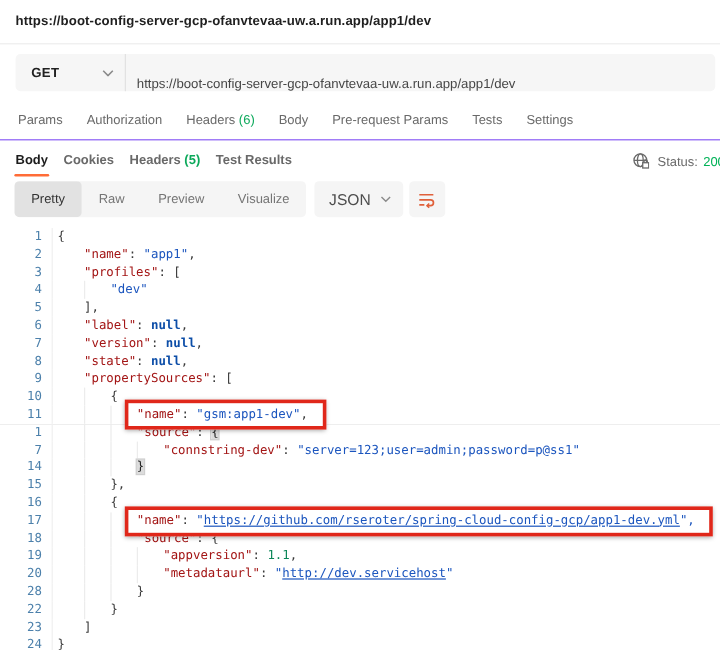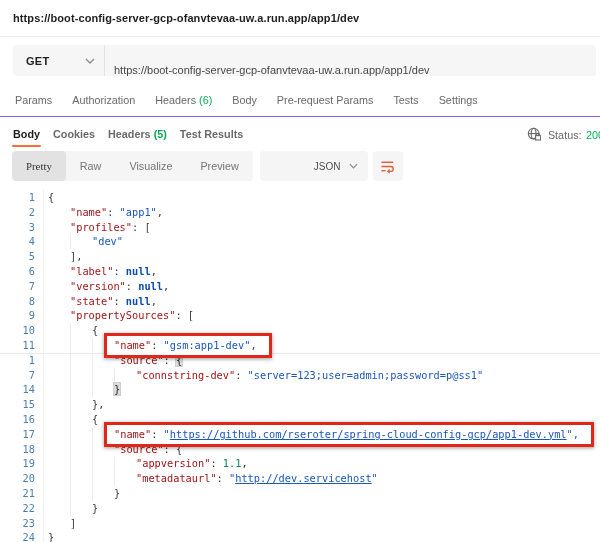--- a/index.html
+++ b/index.html
@@ -58,26 +58,26 @@
   .status-text { font-size:10.8px; color:#696969; }
   .status-value { font-size:10.8px; color:#00b257; }
 
   
   .viewbar { height:30px; margin:1px 0 0 12px; display:flex; align-items:stretch; }
   .seg-group { display:flex; background:#f5f5f5; border-radius:4px; overflow:hidden; }
   .seg {
     font-size:10.8px; color:#757575; display:flex; align-items:center;
     padding:0 14px; cursor:pointer;
   }
-  .seg.active { background:#e2e2e2; color:#333; border-radius:4px;font-family:Liberation Serif, serif; }
+  .seg.active { background:#e2e2e2; color:#333; border-radius:4px; }
   .lang-box {
     margin-left:7px; background:#f5f5f5; border-radius:4px;
     display:flex; align-items:center; gap:8px; padding:0 10px 0 12px; cursor:pointer;
   }
-  .lang-box .lang-label { font-size:10px; color:#4d4d4d;margin-left:42px; }
+  .lang-box .lang-label { font-size:13px; color:#4d4d4d; }
   .wrap-box {
     margin-left:5px; width:30px; background:#f5f5f5; border-radius:4px;
     display:flex; align-items:center; justify-content:center; cursor:pointer;
   }
 
   
   .code-area { padding-top:9px; font-family:"DejaVu Sans Mono", monospace; font-size:10.3px; position:relative; }
   .code-line { display:flex; height:14.8px; line-height:14.8px; position:relative; }
   .code-line.dv { box-shadow: inset 0 1px 0 #e9e9e9; }
   .code-line.boxed { z-index:2; }
@@ -149,22 +149,22 @@
       <span class="status-text">Status:</span>
       <span class="status-value">200</span>
     </span>
   </span>
 </div>
 
 <div class="viewbar">
   <div class="seg-group" id="seg-group">
       <span class="seg active">Pretty</span>
       <span class="seg">Raw</span>
+      <span class="seg">Preview</span>
       <span class="seg">Visualize</span>
-      <span class="seg">Preview</span>
     </div>
   <div class="lang-box">
     <span class="lang-label">JSON</span>
     <svg width="9" height="6" viewBox="0 0 10 6">
         <polyline points="1,1 5,5 9,1" fill="none" stroke="#8a8a8a" stroke-width="1.3"></polyline>
       </svg>
   </div>
   <div class="wrap-box">
     <svg width="15" height="15" viewBox="0 0 16 16" fill="none" stroke="#e0603a" stroke-width="1.5">
       <line x1="1.5" y1="3.5" x2="14" y2="3.5"></line>
@@ -250,21 +250,21 @@
     </div>
     <div class="code-line">
       <span class="gut">19</span>
       <div class="cl-content" style="padding-left: 92px;"><span class="guide" style="left: 26px;"></span><span class="guide" style="left: 48px;"></span><span class="guide" style="left: 70px;"></span><span class="tk-k">"appversion"</span><span class="tk-p">: </span><span class="tk-n">1.1</span><span class="tk-p">,</span></div>
     </div>
     <div class="code-line">
       <span class="gut">20</span>
       <div class="cl-content" style="padding-left: 92px;"><span class="guide" style="left: 26px;"></span><span class="guide" style="left: 48px;"></span><span class="guide" style="left: 70px;"></span><span class="tk-k">"metadataurl"</span><span class="tk-p">: </span><span class="tk-s">"</span><span class="tk-l">http://dev.servicehost</span><span class="tk-s">"</span></div>
     </div>
     <div class="code-line">
-      <span class="gut">21</span>
+      <span class="gut">28</span>
       <div class="cl-content" style="padding-left: 70px;"><span class="guide" style="left: 26px;"></span><span class="guide" style="left: 48px;"></span><span class="tk-p">}</span></div>
     </div>
     <div class="code-line">
       <span class="gut">22</span>
       <div class="cl-content" style="padding-left: 48px;"><span class="guide" style="left: 26px;"></span><span class="tk-p">}</span></div>
     </div>
     <div class="code-line">
       <span class="gut">23</span>
       <div class="cl-content" style="padding-left: 26px;"><span class="tk-p">]</span></div>
     </div>

